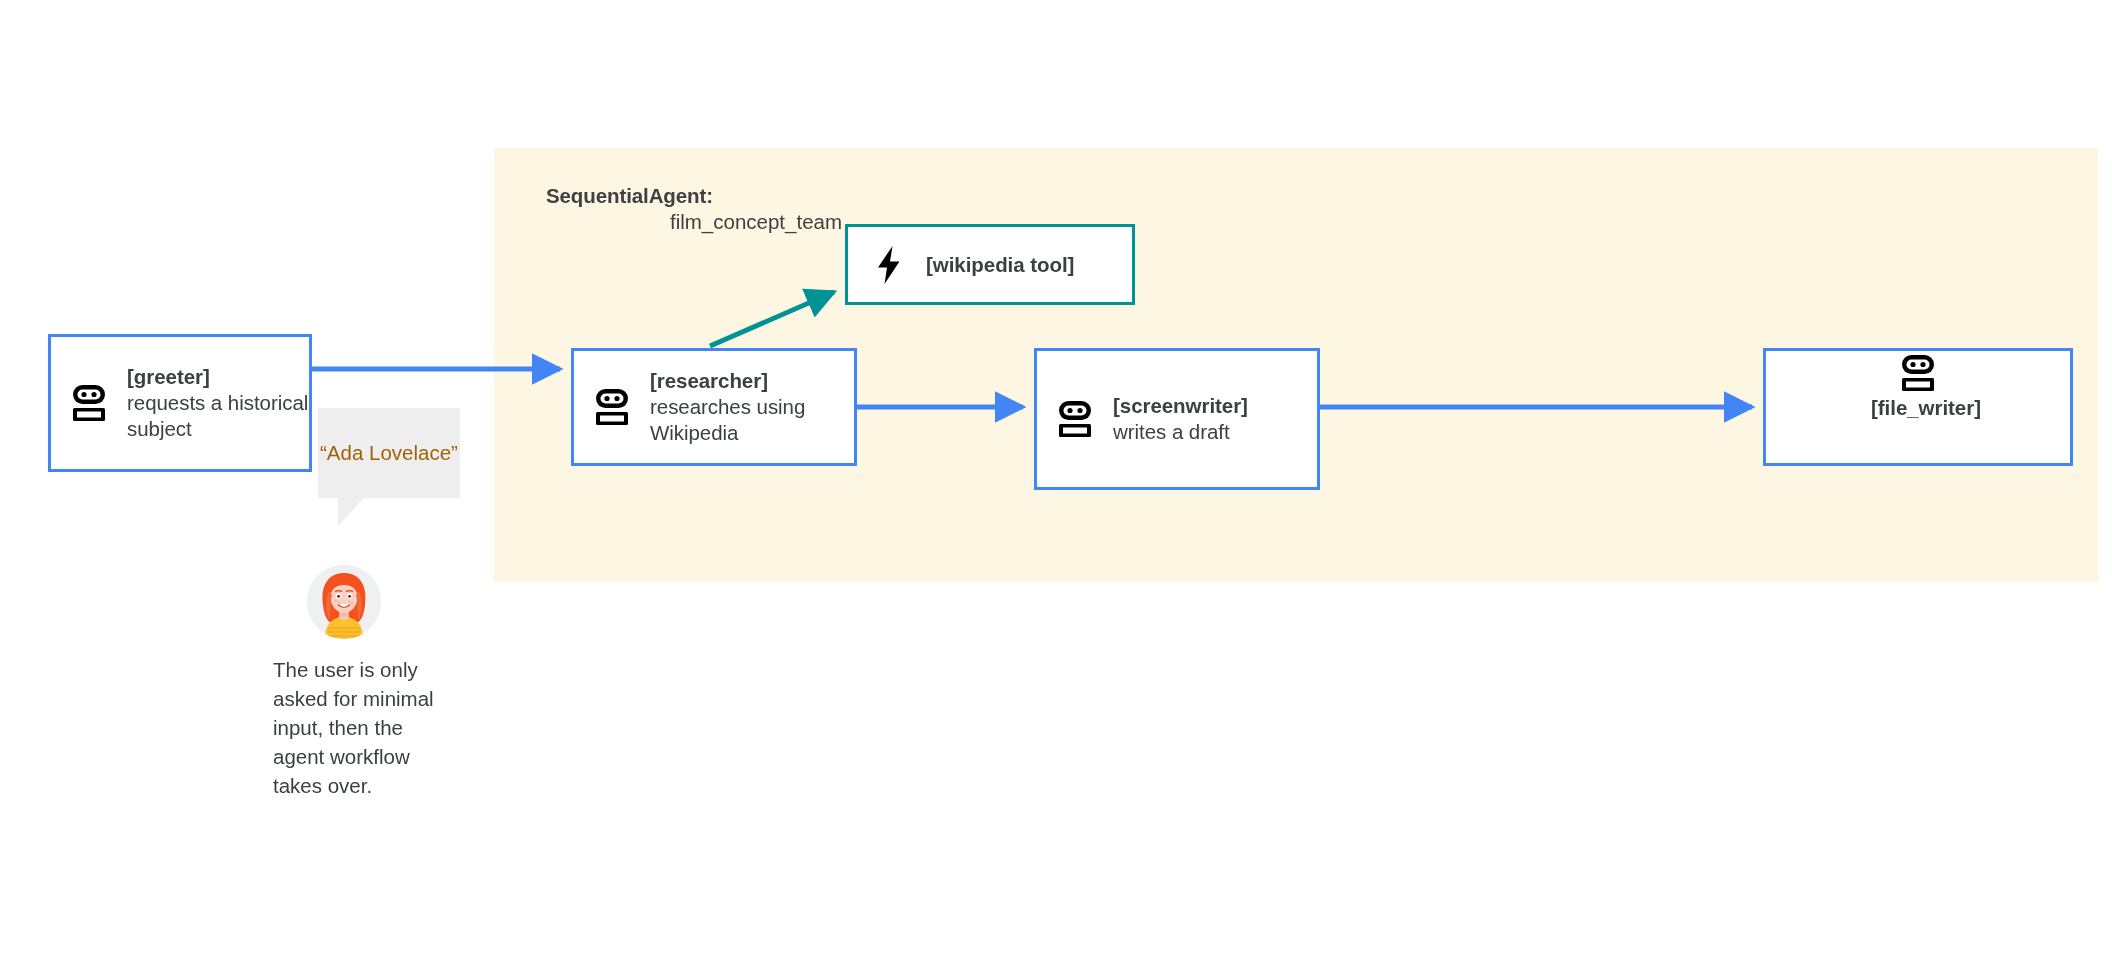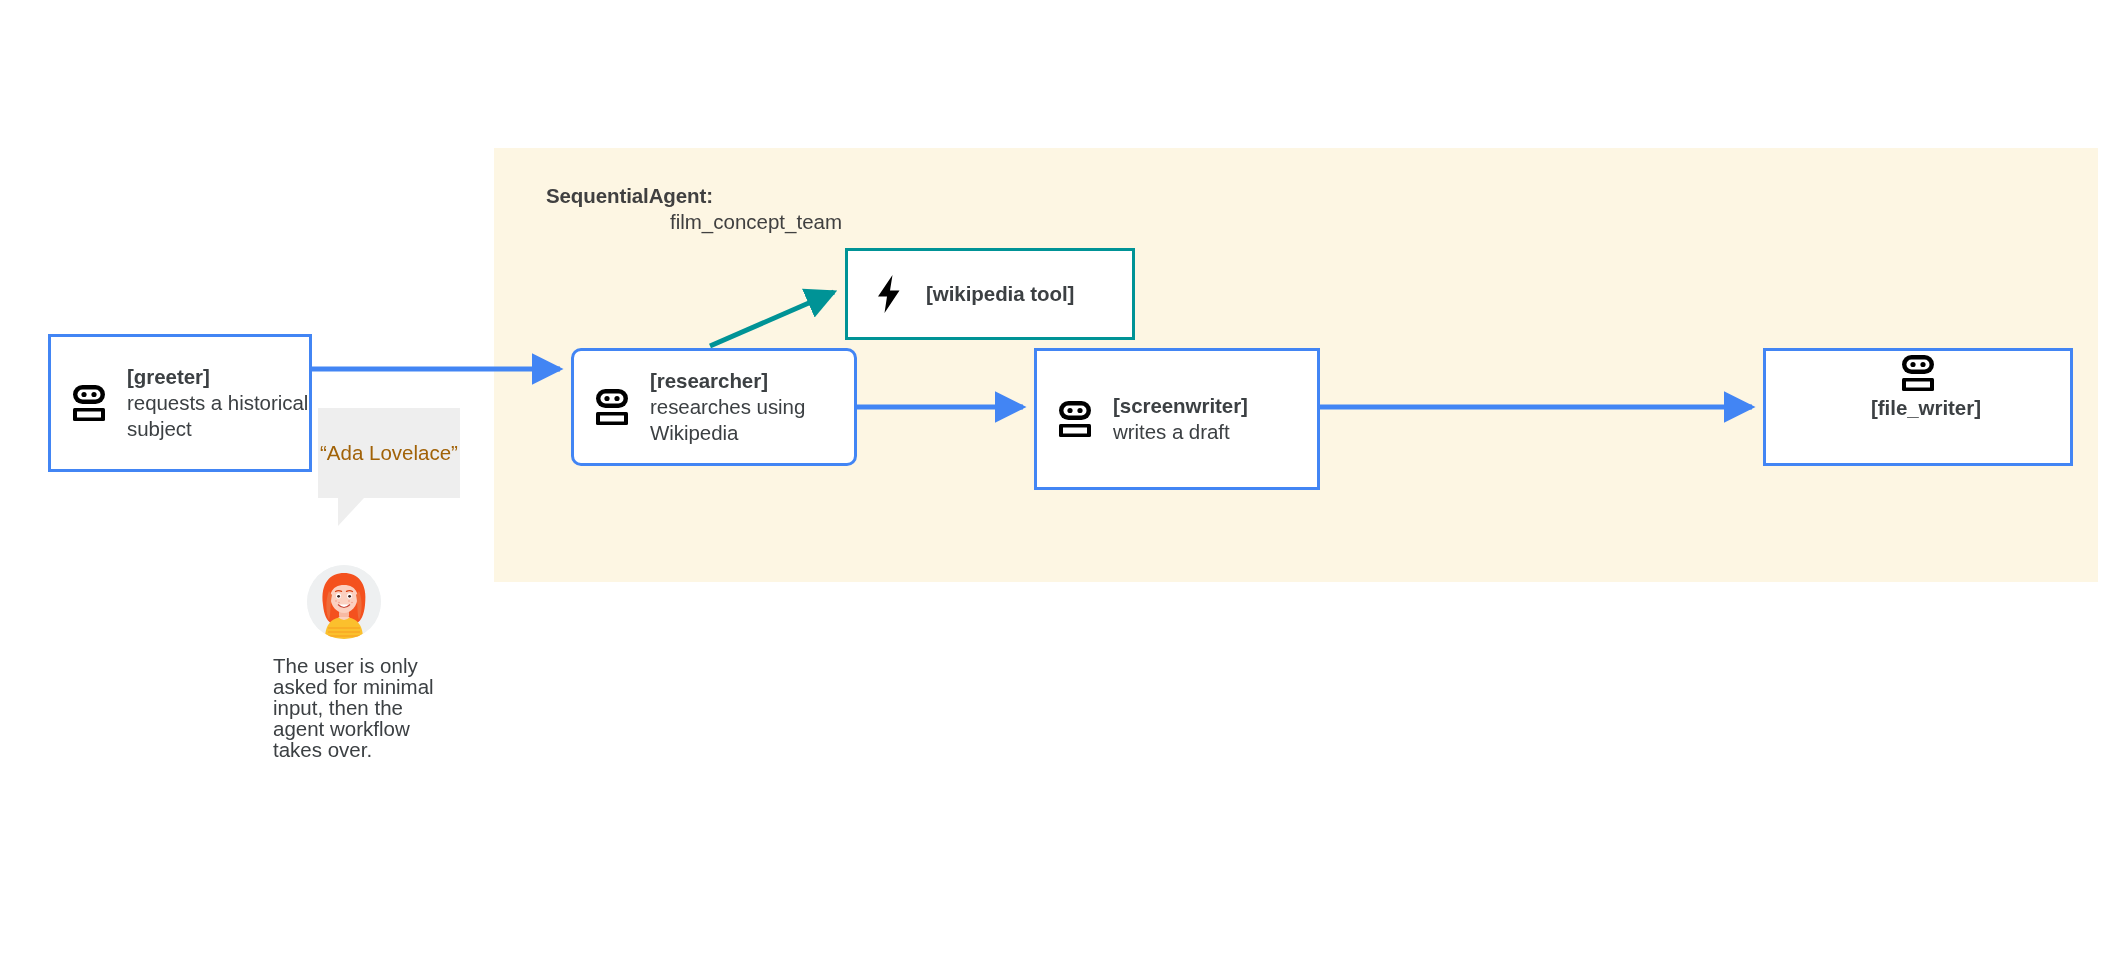--- a/index.html
+++ b/index.html
@@ -92,22 +92,22 @@
     font-weight: bold;
   }
   .node-text .ds {
     display: block;
     font-weight: normal;
     color: #3c4043;
   }
 
   
   #node-greeter     { left: 48px;   top: 334px;  width: 264px; height: 138px; }
-  #node-researcher  { left: 571px;  top: 348px;  width: 286px; height: 118px; border-radius: 10px; }
-  #node-tool        { left: 845px;  top: 248px;  width: 290px; height: 92px;  }
+  #node-researcher  { left: 571px;  top: 348px;  width: 286px; height: 118px; }
+  #node-tool        { left: 845px;  top: 224px;  width: 290px; height: 81px;  }
   #node-screenwriter{ left: 1034px; top: 348px;  width: 286px; height: 142px; }
   #node-filewriter  { left: 1763px; top: 348px;  width: 310px; height: 118px; flex-direction: column; }
 
   
   #arrows {
     position: absolute;
     left: 0; top: 0;
     width: 2112px;
     height: 960px;
     pointer-events: none;
@@ -156,21 +156,21 @@
   }
   .avatar svg { display: block; }
 
   
   .caption {
     position: absolute;
     left: 273px;
     top: 655px;
     width: 186px;
     font-size: 20.5px;
-    line-height: 21px;
+    line-height: 29px;
     color: #3c4043;
   }
 </style>
 </head>
 <body>
 
 <div id="canvas">
 
   <div class="panel"></div>
 

